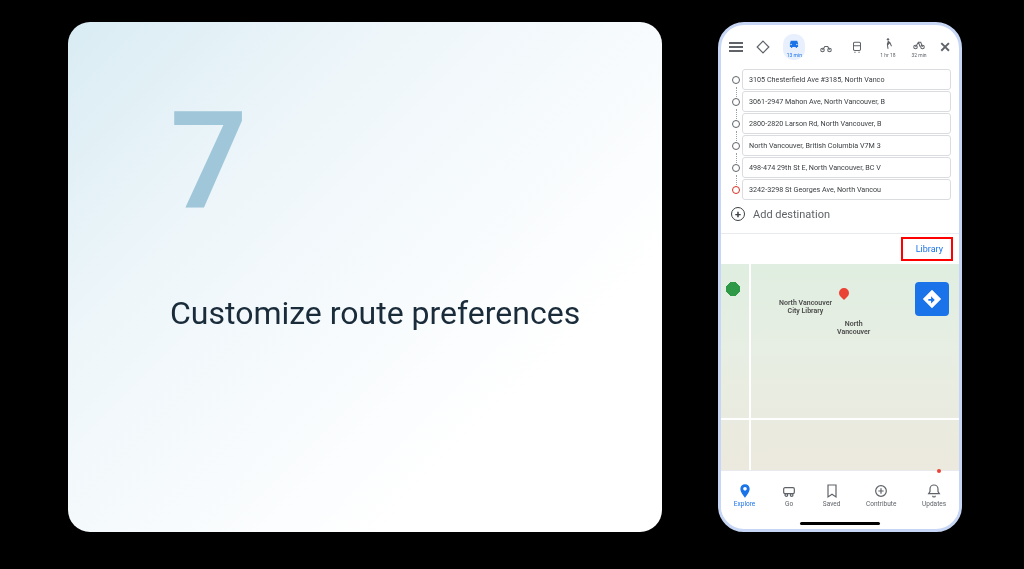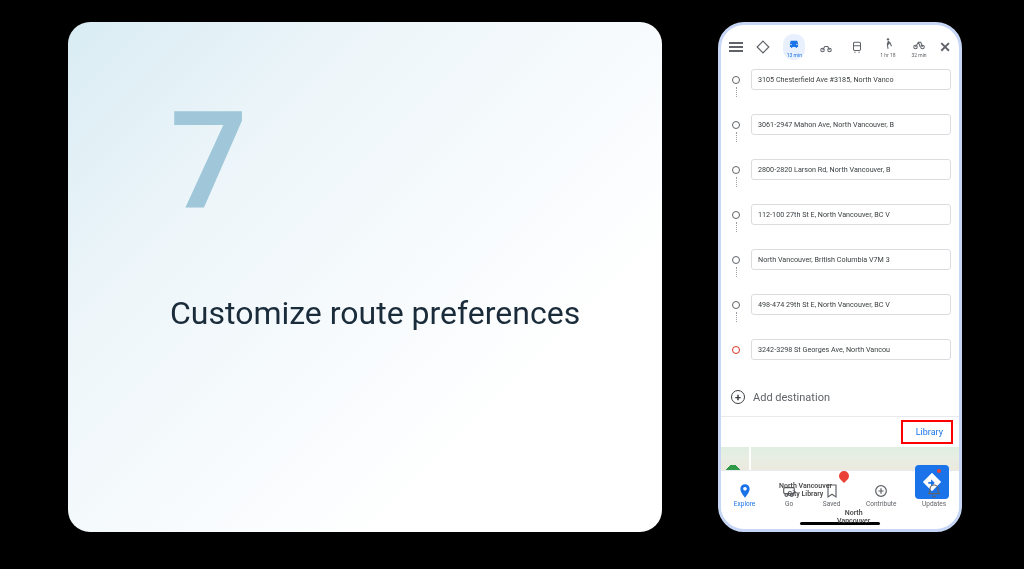--- a/index.html
+++ b/index.html
@@ -53,21 +53,21 @@
     color: #5f6368;
     gap: 1px;
   }
   .mode.active { background: #e8f0fe; color: #1a73e8; }
   .mode svg { width: 14px; height: 14px; }
   .mode .sub { font-size: 5px; }
   .closex { font-size: 14px; color: #5f6368; font-weight: 600; margin-right: 2px; }
 
   
   .waypoints { padding: 4px 8px; flex: 0 0 auto; }
-  .row { display: flex; align-items: center; gap: 11px; margin-bottom: 24px; position: relative; }
+  .row { display: flex; align-items: center; gap: 2px; margin-bottom: 1px; position: relative; }
   .wp-dot {
     width: 8px; height: 8px; border: 1.5px solid #5f6368; border-radius: 50%;
     background: #fff; margin-left: 3px; flex-shrink: 0;
   }
   .wp-dot.dest { border-color: #d93025; }
   .wp-dot.dest::after { content:""; position:absolute; }
   .wp-input {
     flex: 1;
     border: 1px solid #dadce0;
     border-radius: 3px;
@@ -111,21 +111,21 @@
       radial-gradient(circle at 12px 25px, #2e9a47 0 7px, transparent 7px),
       linear-gradient(90deg, transparent 0 28px, #ffffff 28px 30px, transparent 30px),
       linear-gradient(0deg, transparent 0 50px, #ffffff 50px 52px, transparent 52px),
       linear-gradient(180deg, #dfeee0 0%, #e7eee3 40%, #ece9de 100%);
     background-color: #e8eee6;
     position: relative;
     padding-left: 24px;
   }
   .map-label { position: absolute; font-size: 7px; font-weight: 600; color: #4a4a4a; text-align: center; line-height: 1.1; }
   .map-label.lib { left: 58px; top: 36px; }
-  .map-label.city { left: 116px; top: 63px; }
+  .map-label.city { left: 116px; top: 57px; }
   .red-pin {
     position: absolute; left: 118px; top: 24px;
     width: 10px; height: 10px; background: #ea4335; border-radius: 50% 50% 50% 0;
     transform: rotate(-45deg);
   }
   .dir-fab {
     position: absolute; right: 10px; top: 18px;
     width: 34px; height: 34px; background: #1a73e8; border-radius: 4px;
     display: flex; align-items: center; justify-content: center;
   }
@@ -218,25 +218,20 @@
         <div class="wp-input">3061-2947 Mahon Ave, North Vancouver, B</div>
         <div class="dots-between"></div>
       </div>
       <div class="row">
         <div class="wp-dot"></div>
         <div class="wp-input">2800-2820 Larson Rd, North Vancouver, B</div>
         <div class="dots-between"></div>
       </div>
       <div class="row">
         <div class="wp-dot"></div>
-        <div class="wp-input">112-100 27th St E, North Vancouver, BC V</div>
-        <div class="dots-between"></div>
-      </div>
-      <div class="row">
-        <div class="wp-dot"></div>
         <div class="wp-input">North Vancouver, British Columbia V7M 3</div>
         <div class="dots-between"></div>
       </div>
       <div class="row">
         <div class="wp-dot"></div>
         <div class="wp-input">498-474 29th St E, North Vancouver, BC V</div>
         <div class="dots-between"></div>
       </div>
       <div class="row">
         <div class="wp-dot dest"></div>

